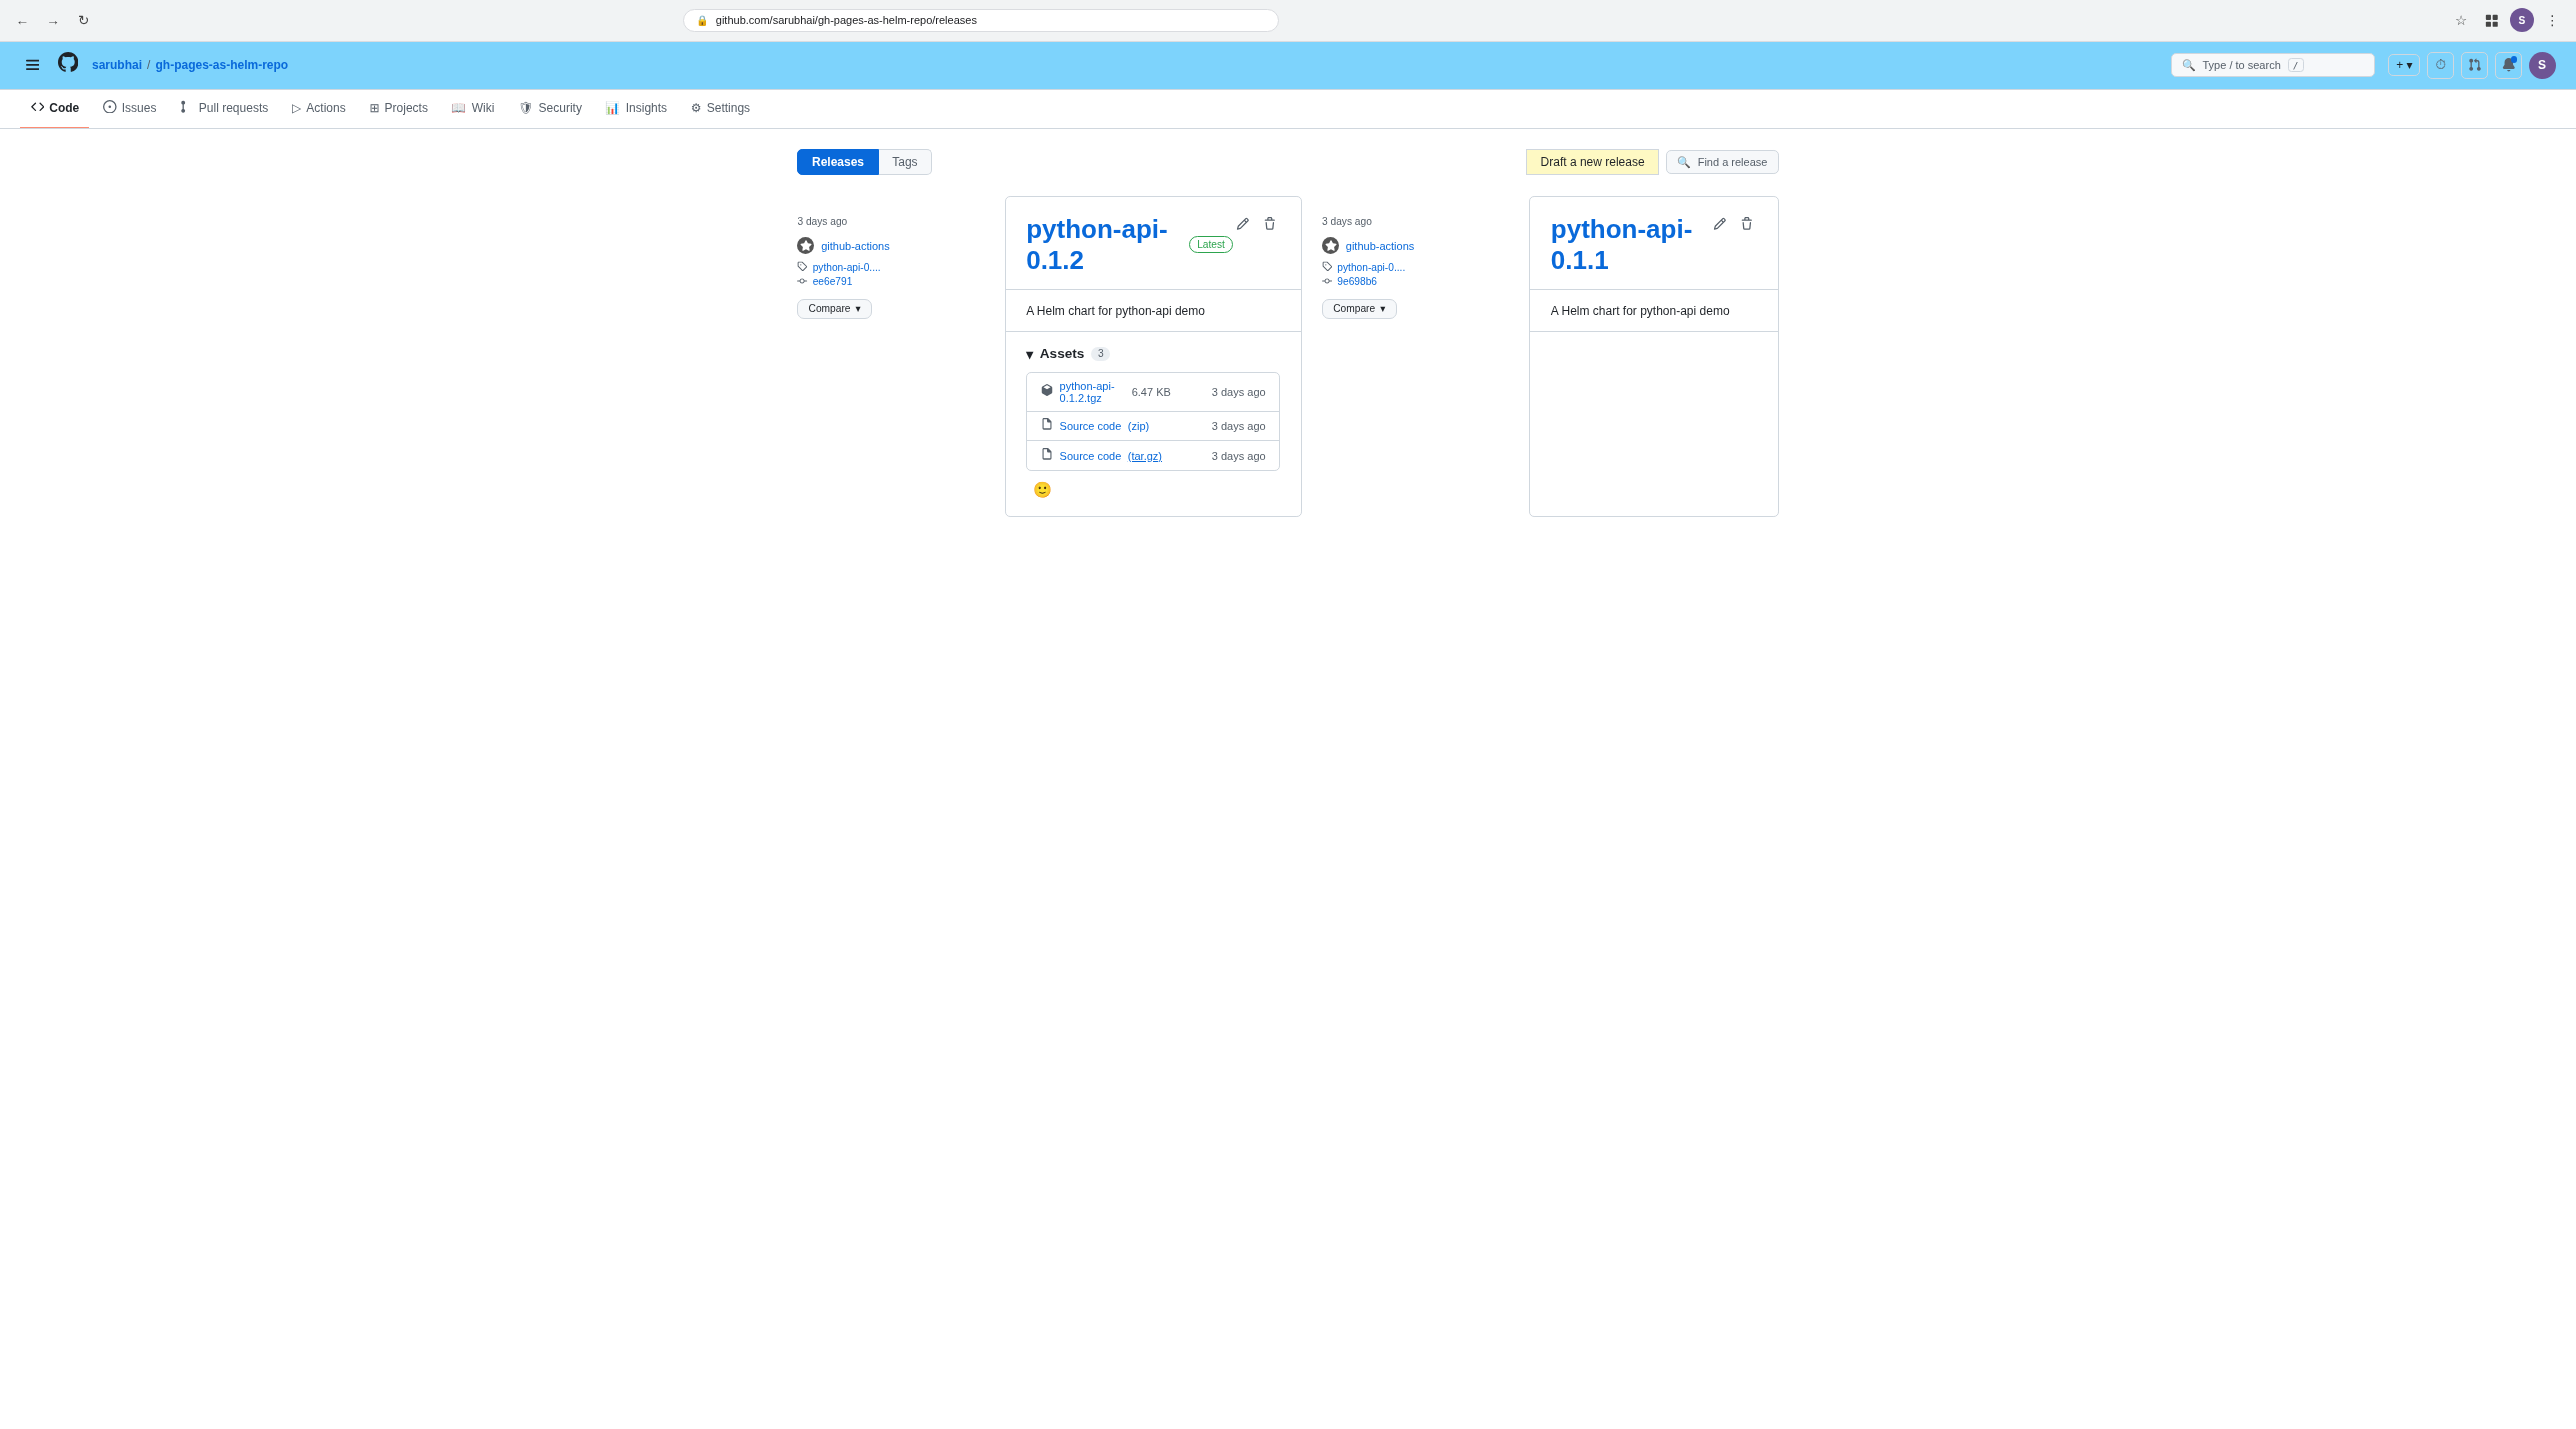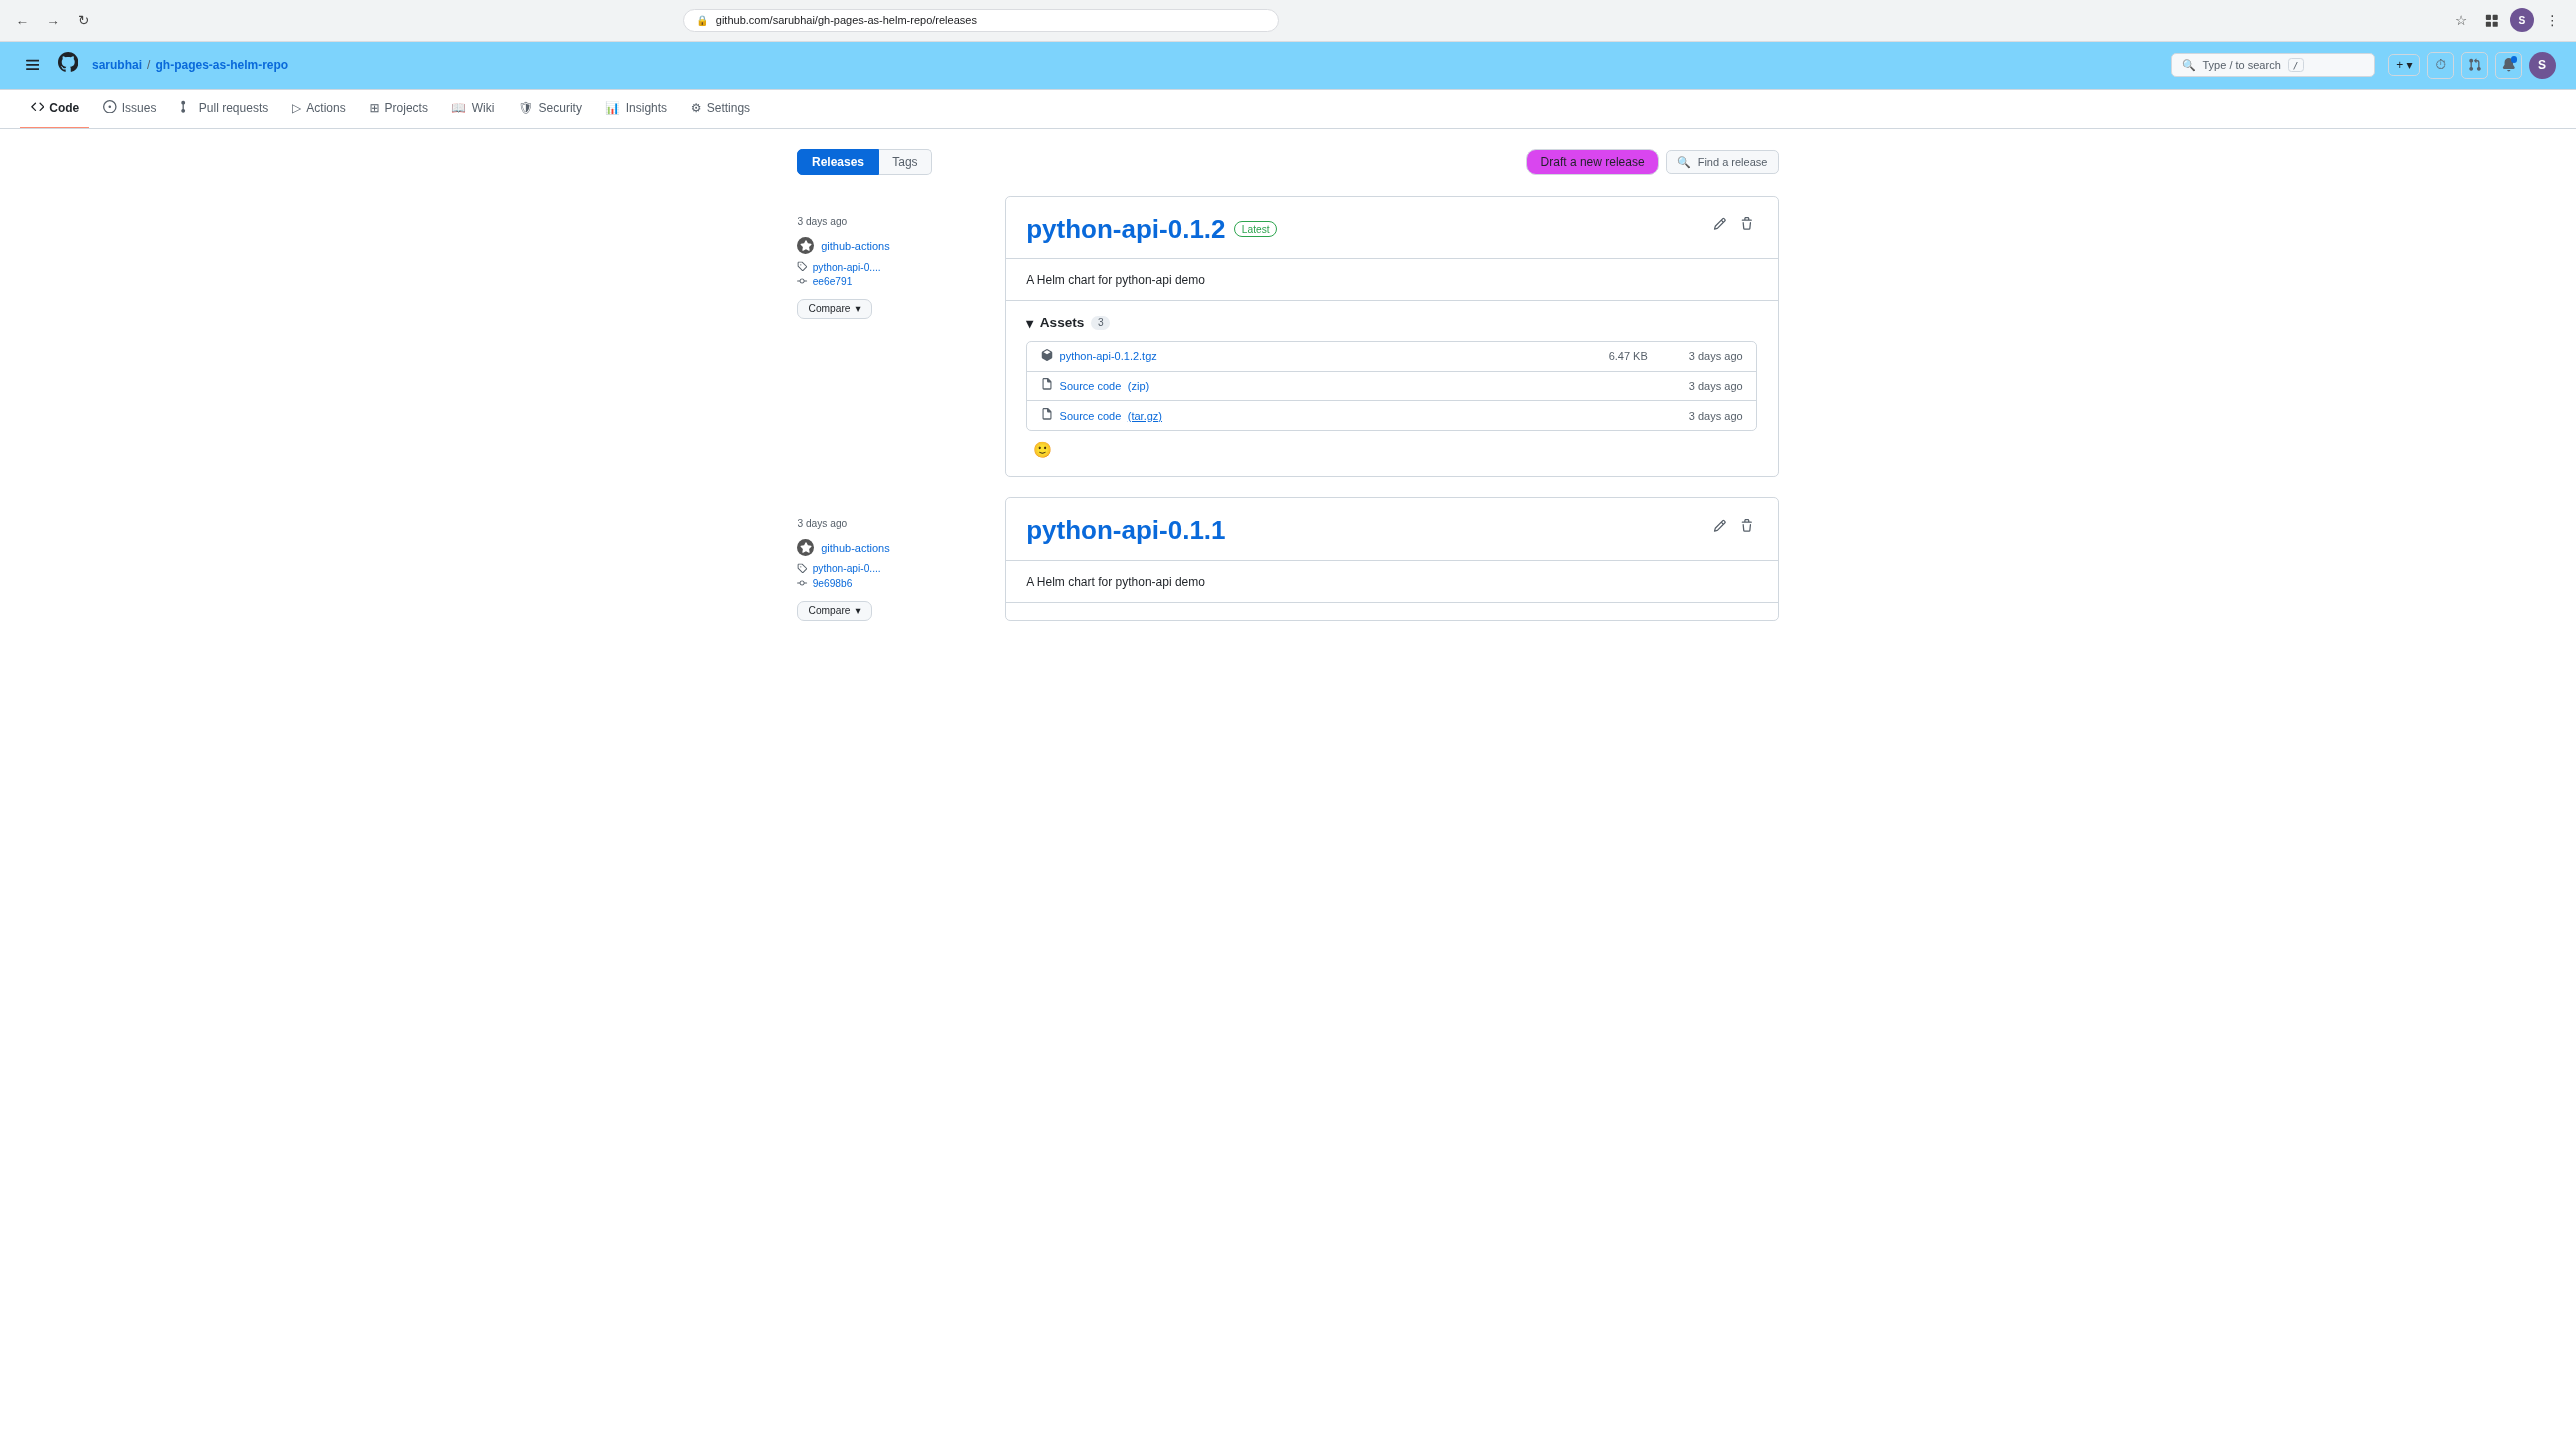--- a/index.html
+++ b/index.html
@@ -172,42 +172,41 @@
       font-size: 12px;
       color: #57606a;
     }
     .tab-btn:first-child { border-radius: 5.1px 0 0 5.1px; }
     .tab-btn:last-child { border-radius: 0 5.1px 5.1px 0; border-left: none; }
     .tab-btn.active { background: #0969da; color: #ffffff; border-color: #0969da; font-weight: 600; }
     .releases-actions { display: flex; align-items: center; gap: 6.8px; }
     .draft-release-btn {
       padding: 5.1px 13.6px;
       border: 0.9px solid #d0d7de;
-      border-radius: 10px;
-      background: #d946ef;
+      border-radius: 0;
+      background: #fef9c3;
       cursor: pointer;
       font-size: 12px;
       color: #1f2328;
     }
     .find-release-search {
       display: flex;
       align-items: center;
       border: 0.9px solid #d0d7de;
       border-radius: 5.1px;
       padding: 4.3px 10.2px;
       gap: 6.8px;
       background: #f6f8fa;
       color: #57606a;
       font-size: 11px;
     }
 
     
     .releases-layout {
       display: flex;
-      flex-direction: column;
       gap: 20.4px;
     }
     .release-row {
       display: flex;
       gap: 20.4px;
     }
     .release-sidebar {
       width: 187px;
       flex-shrink: 0;
       padding-top: 20.4px;

